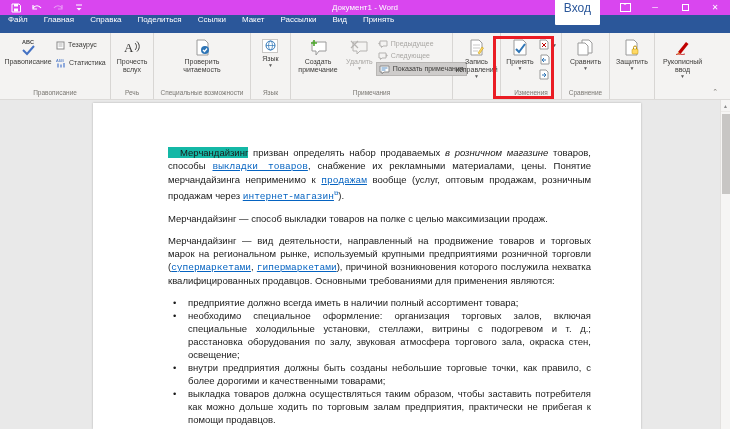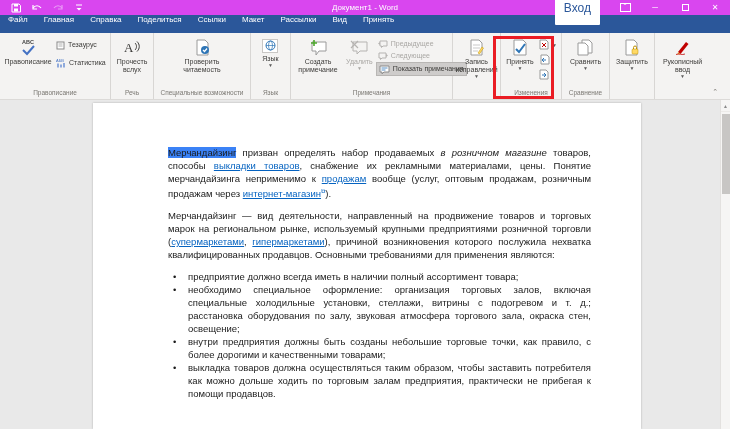--- a/index.html
+++ b/index.html
@@ -45,23 +45,23 @@
   .red-box { position:absolute; left:493px; top:3px; width:61px; height:63px; border:3px solid #ea1c24; pointer-events:none; z-index:5; }
 
   
   .docarea { position:relative; height:329px; background:#e9e9e9; overflow:hidden; }
   .page { position:absolute; left:93px; top:3px; width:548px; height:326px; background:#fff; box-shadow:0 0 2px rgba(0,0,0,.25); }
   .page-text { padding:43px 50px 0 75px; font-size:9.5px; line-height:13px; color:#1a1a1a; text-align:justify; }
   .para { margin:0 0 9px 0; }
   .bullet { display:flex; margin:0; }
   .bullet .marker { width:20px; flex:0 0 20px; padding-left:5px; }
   .bullet .li-text { flex:1; text-align:justify; }
-  .hl { background:#3b82f6; }
+  .hl { background:#14b8a6;padding-left:12px; }
   .it { font-style:italic; }
-  .lnk { color:#0563c1; text-decoration:underline; }
+  .lnk { color:#0563c1; text-decoration:underline;font-family:Liberation Mono, monospace; }
   .sup { font-size:6px; vertical-align:super; text-decoration:none; }
   .scrollbar { position:absolute; right:0; top:0; bottom:0; width:10px; background:#f6f5f4; border-left:1px solid #e3e1df; }
   .sb-up { height:12px; border-bottom:1px solid #eceae8; display:flex; align-items:center; justify-content:center; font-size:5px; color:#8a8a8a; }
   .sb-thumb { position:absolute; top:14px; left:1px; width:8px; height:80px; background:#c8c6c4; }
 
   svg { overflow:visible; }
 </style>
 </head>
 <body>
 
@@ -362,20 +362,21 @@
   </div>
 
   <span class="collapse-ribbon">⌃</span>
   <div class="red-box"></div>
 </div>
 
 <div class="docarea">
   <div class="page">
     <div class="page-text" id="doccontent">
         <div class="para"><span class="hl">Мерчандайзинг</span><span> призван определять набор продаваемых </span><span class="it">в розничном магазине</span><span> товаров, способы </span><span class="lnk">выкладки товаров</span><span>, снабжение их рекламными материалами, цены. Понятие мерчандайзинга неприменимо к </span><span class="lnk">продажам</span><span> вообще (услуг, оптовым продажам, розничным продажам через </span><span class="lnk">интернет-магазин</span><span class="lnk sup">⧉</span><span>).</span></div>
+        <div class="para"><span>Мерчандайзинг — способ выкладки товаров на полке с целью максимизации продаж.</span></div>
         <div class="para"><span>Мерчандайзинг — вид деятельности, направленный на продвижение товаров и торговых марок на региональном рынке, используемый крупными предприятиями розничной торговли (</span><span class="lnk">супермаркетами</span><span>, </span><span class="lnk">гипермаркетами</span><span>), причиной возникновения которого послужила нехватка квалифицированных продавцов. Основными требованиями для применения являются:</span></div>
         <div class="bullet">
           <span class="marker">•</span>
           <span class="li-text"><span>предприятие должно всегда иметь в наличии полный ассортимент товара;</span></span>
         </div>
         <div class="bullet">
           <span class="marker">•</span>
           <span class="li-text"><span>необходимо специальное оформление: организация торговых залов, включая специальные холодильные установки, стеллажи, витрины с подогревом и т. д.; расстановка оборудования по залу, звуковая атмосфера торгового зала, окраска стен, освещение;</span></span>
         </div>
         <div class="bullet">

